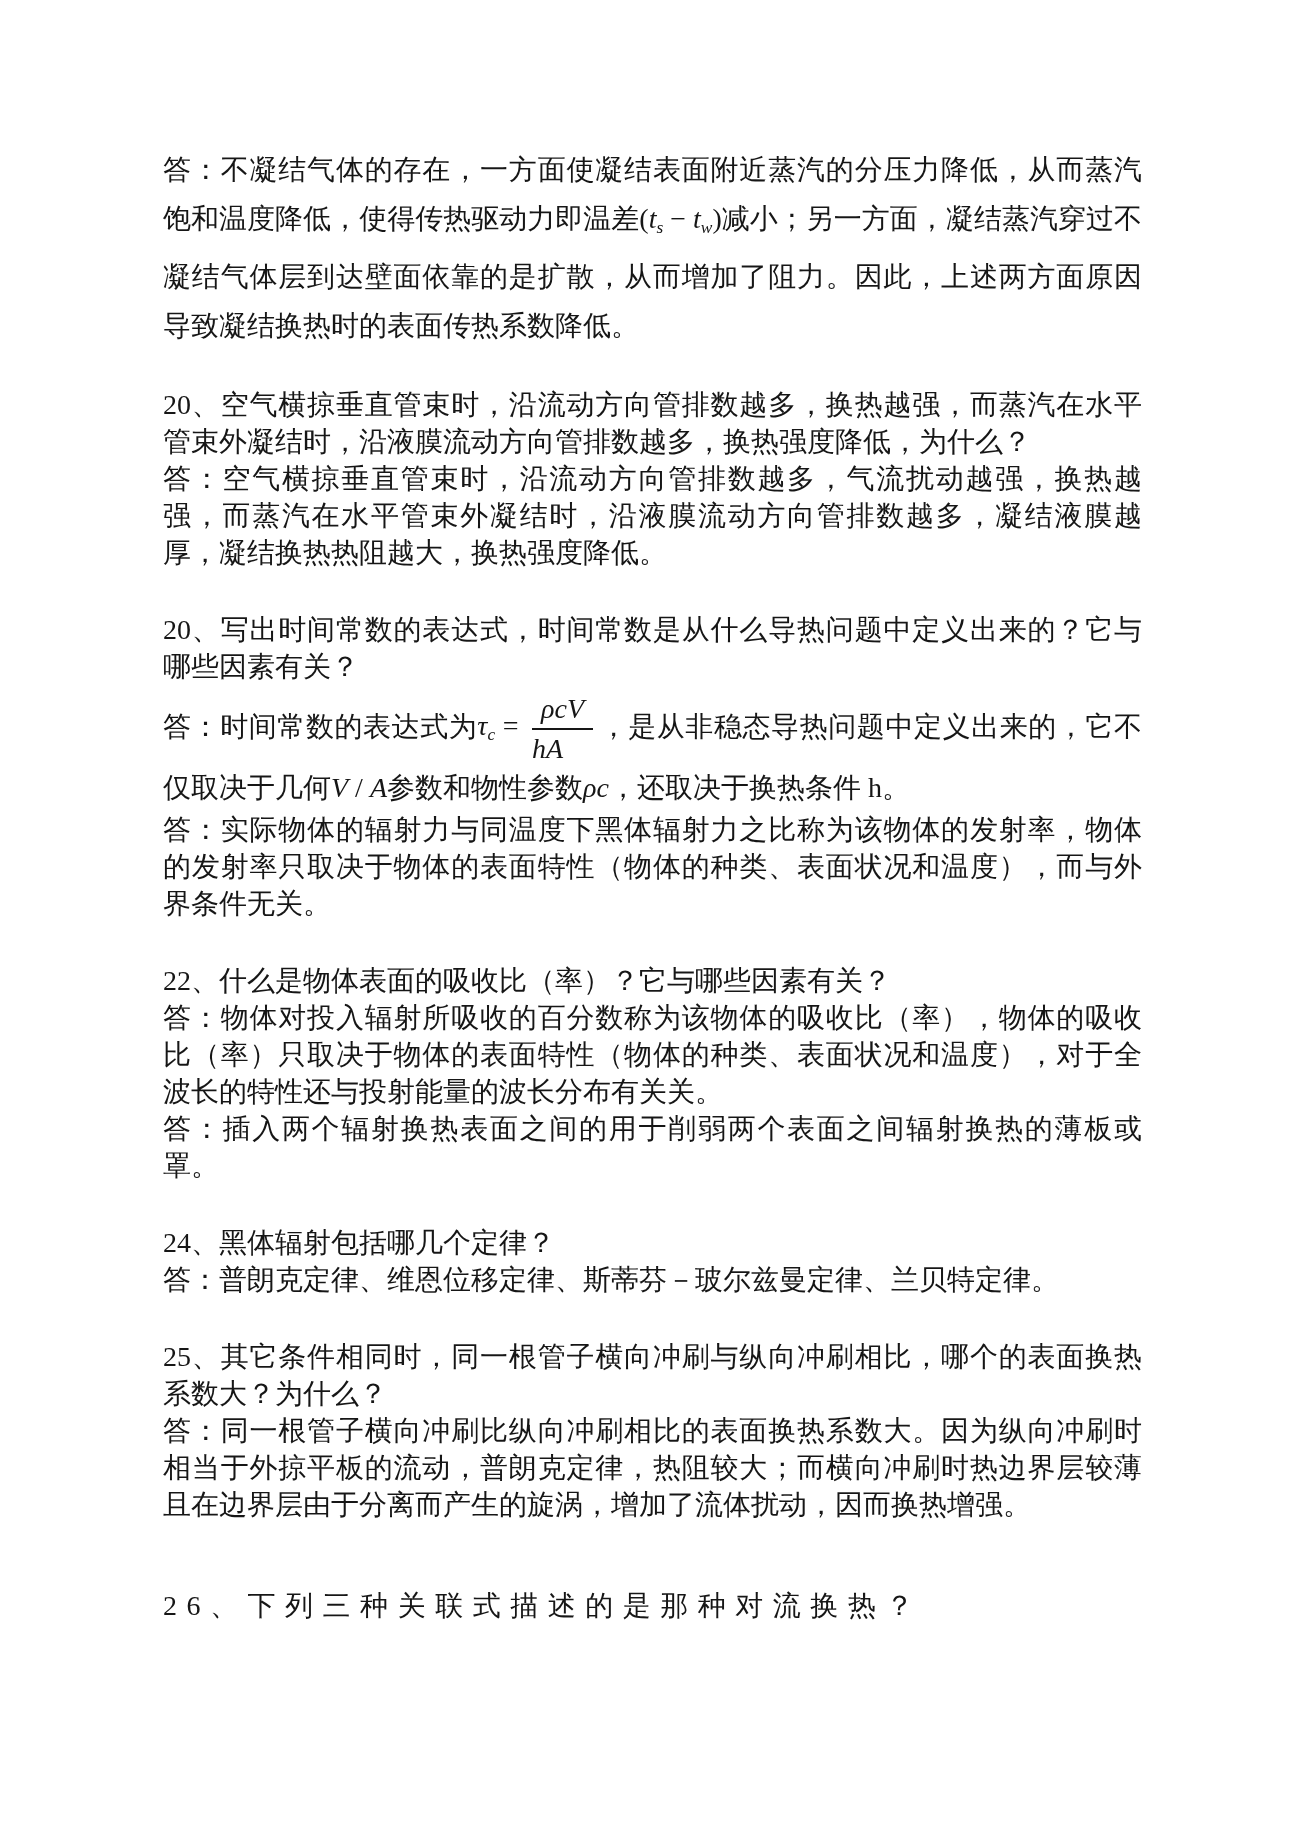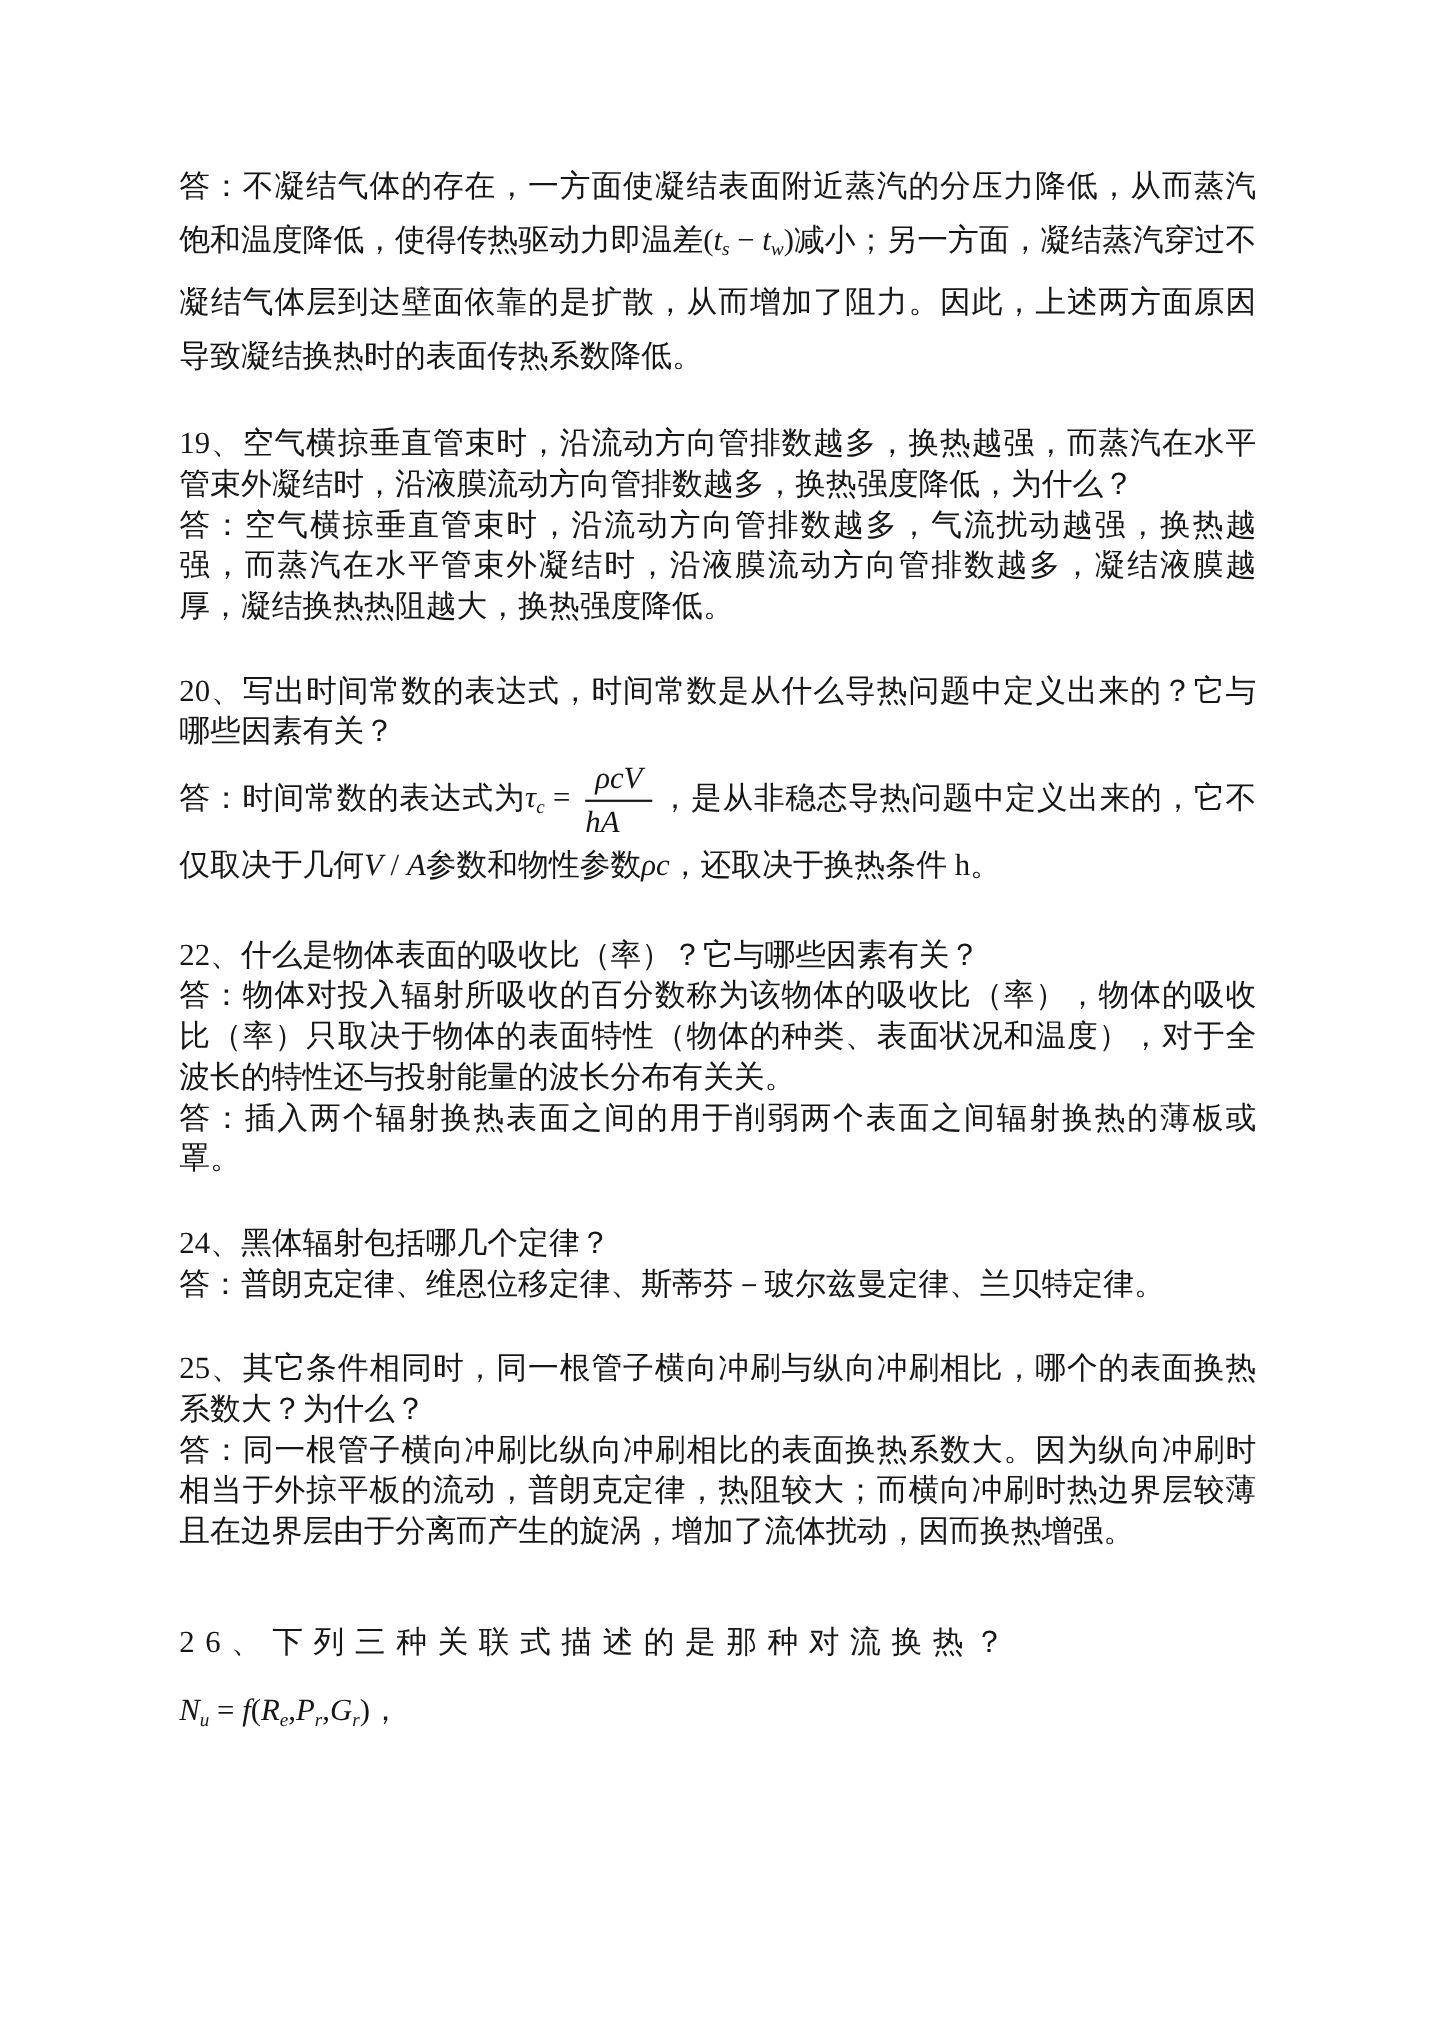--- a/index.html
+++ b/index.html
@@ -50,24 +50,25 @@
     padding: 0 9px 3px 9px;
   }
   .frac .den { display: block; padding-top: 3px; }
 </style>
 </head>
 <body>
 
 <div class="page" style="background: rgb(255, 255, 255); color: rgb(22, 22, 22);">
   <div id="doc">
       <p class="para lh-wide"><span>答：不凝结气体的存在，一方面使凝结表面附近蒸汽的分压力降低，从而蒸汽饱和温度降低，使得传热驱动力即温差</span><span class="math"><span class="mn">(</span><span class="mi">t</span><span class="mi msub">s</span><span class="mn"> − </span><span class="mi">t</span><span class="mi msub">w</span><span class="mn">)</span></span><span>减小；另一方面，凝结蒸汽穿过不凝结气体层到达壁面依靠的是扩散，从而增加了阻力。因此，上述两方面原因导致凝结换热时的表面传热系数降低。</span></p>
-      <p class="para" style="margin-top: 36px;"><span>19、空气横掠垂直管束时，沿流动方向管排数越多，换热越强，而蒸汽在水平管束外凝结时，沿液膜流动方向管排数越多，换热强度降低，为什么？</span></p>
+      <p class="para" style="margin-top: 36px;"><span>20、空气横掠垂直管束时，沿流动方向管排数越多，换热越强，而蒸汽在水平管束外凝结时，沿液膜流动方向管排数越多，换热强度降低，为什么？</span></p>
       <p class="para"><span>答：空气横掠垂直管束时，沿流动方向管排数越多，气流扰动越强，换热越强，而蒸汽在水平管束外凝结时，沿液膜流动方向管排数越多，凝结液膜越厚，凝结换热热阻越大，换热强度降低。</span></p>
       <p class="para" style="margin-top: 40px;"><span>20、写出时间常数的表达式，时间常数是从什么导热问题中定义出来的？它与哪些因素有关？</span></p>
       <p class="para q20a" style="margin-top: 8px;"><span>答：时间常数的表达式为</span><span class="math"><span class="mi">τ</span><span class="mi msub">c</span><span class="mn"> = </span><span class="frac"><span class="num"><span class="mi">ρcV</span></span><span class="den"><span class="mi">hA</span></span></span></span><span>，是从非稳态导热问题中定义出来的，它不仅取决于几何</span><span class="math"><span class="mi">V</span><span class="mn"> / </span><span class="mi">A</span></span><span>参数和物性参数</span><span class="math"><span class="mi">ρc</span></span><span>，还取决于换热条件 h。</span></p>
+      <p class="para"><span>答：实际物体的辐射力与同温度下黑体辐射力之比称为该物体的发射率，物体的发射率只取决于物体的表面特性（物体的种类、表面状况和温度），而与外界条件无关。</span></p>
       <p class="para" style="margin-top: 40px;"><span>22、什么是物体表面的吸收比（率）？它与哪些因素有关？</span></p>
       <p class="para"><span>答：物体对投入辐射所吸收的百分数称为该物体的吸收比（率），物体的吸收比（率）只取决于物体的表面特性（物体的种类、表面状况和温度），对于全波长的特性还与投射能量的波长分布有关关。</span></p>
       <p class="para"><span>答：插入两个辐射换热表面之间的用于削弱两个表面之间辐射换热的薄板或罩。</span></p>
       <p class="para" style="margin-top: 40px;"><span>24、黑体辐射包括哪几个定律？</span></p>
       <p class="para"><span>答：普朗克定律、维恩位移定律、斯蒂芬－玻尔兹曼定律、兰贝特定律。</span></p>
       <p class="para" style="margin-top: 40px;"><span>25、其它条件相同时，同一根管子横向冲刷与纵向冲刷相比，哪个的表面换热系数大？为什么？</span></p>
       <p class="para"><span>答：同一根管子横向冲刷比纵向冲刷相比的表面换热系数大。因为纵向冲刷时相当于外掠平板的流动，普朗克定律，热阻较大；而横向冲刷时热边界层较薄且在边界层由于分离而产生的旋涡，增加了流体扰动，因而换热增强。</span></p>
       <p class="para q26" style="margin-top: 52px;"><span class="spread">26、下列三种关联式描述的是那种对流换热？</span><span>　</span><span class="math"><span class="mi">N</span><span class="mi msub">u</span><span class="mn"> = </span><span class="mi">f</span><span class="mn">(</span><span class="mi">R</span><span class="mi msub">e</span><span class="mn">,</span><span class="mi">P</span><span class="mi msub">r</span><span class="mn">,</span><span class="mi">G</span><span class="mi msub">r</span><span class="mn">)</span></span><span>，</span><br></p>
     </div>
 </div>

